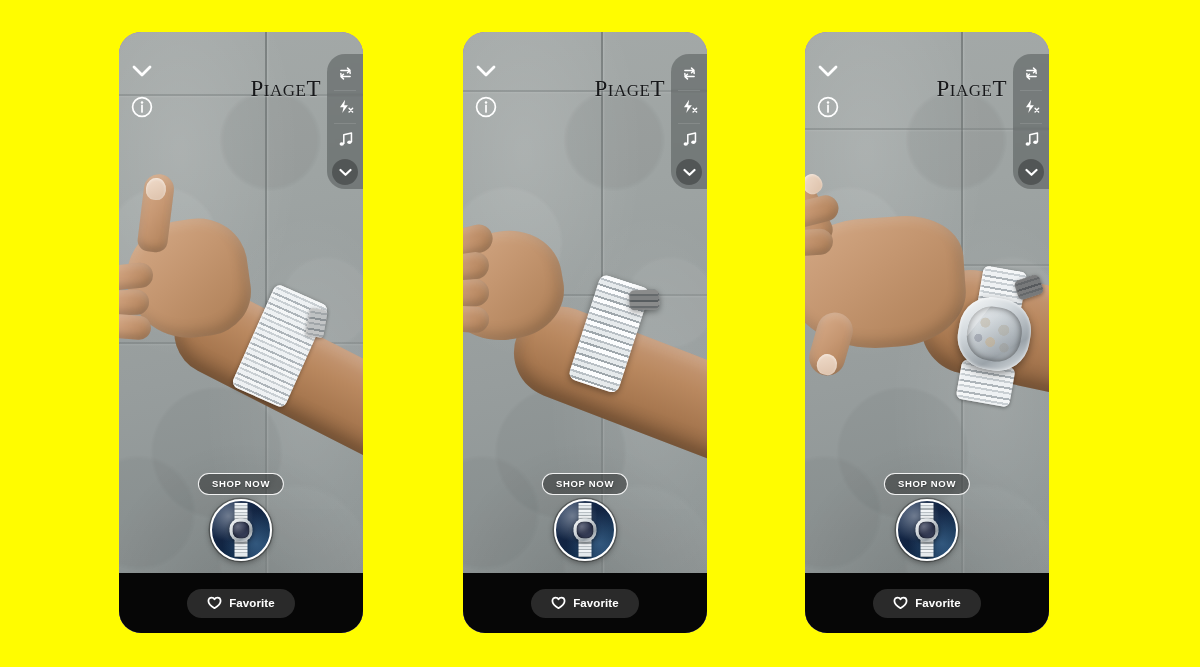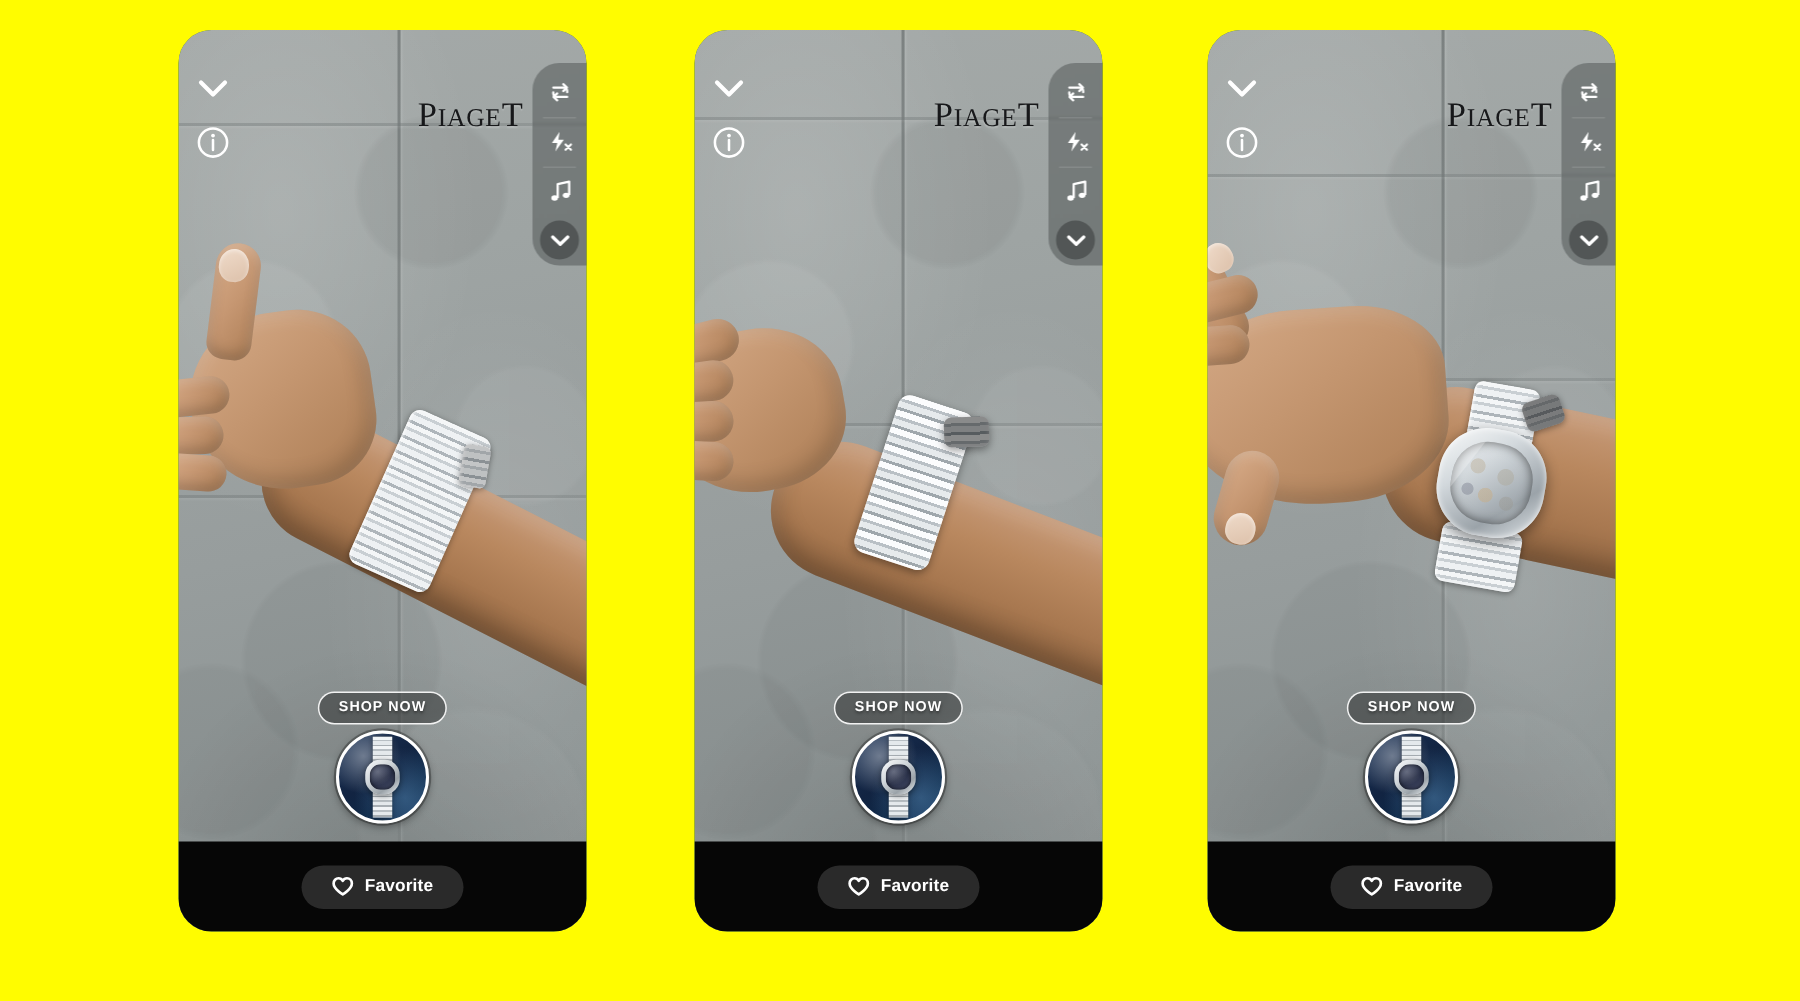--- a/index.html
+++ b/index.html
@@ -16,26 +16,26 @@
   .stage {
     position: relative;
     width: 1200px;
     height: 667px;
     background: #FFFC00;
   }
 
   
   .panel {
     position: absolute;
-    top: 20px;
-    width: 272px;
+    top: 32px;
+    width: 244px;
     height: 601px;
     border-radius: 22px;
     overflow: hidden;
-    background: #4d7c0f;
+    background: #8b5cf6;
   }
   .panel-1 { left: 119px; }
   .panel-2 { left: 463px; }
   .panel-3 { left: 805px; }
 
   
   .scene {
     position: absolute;
     inset: 0;
     overflow: hidden;

